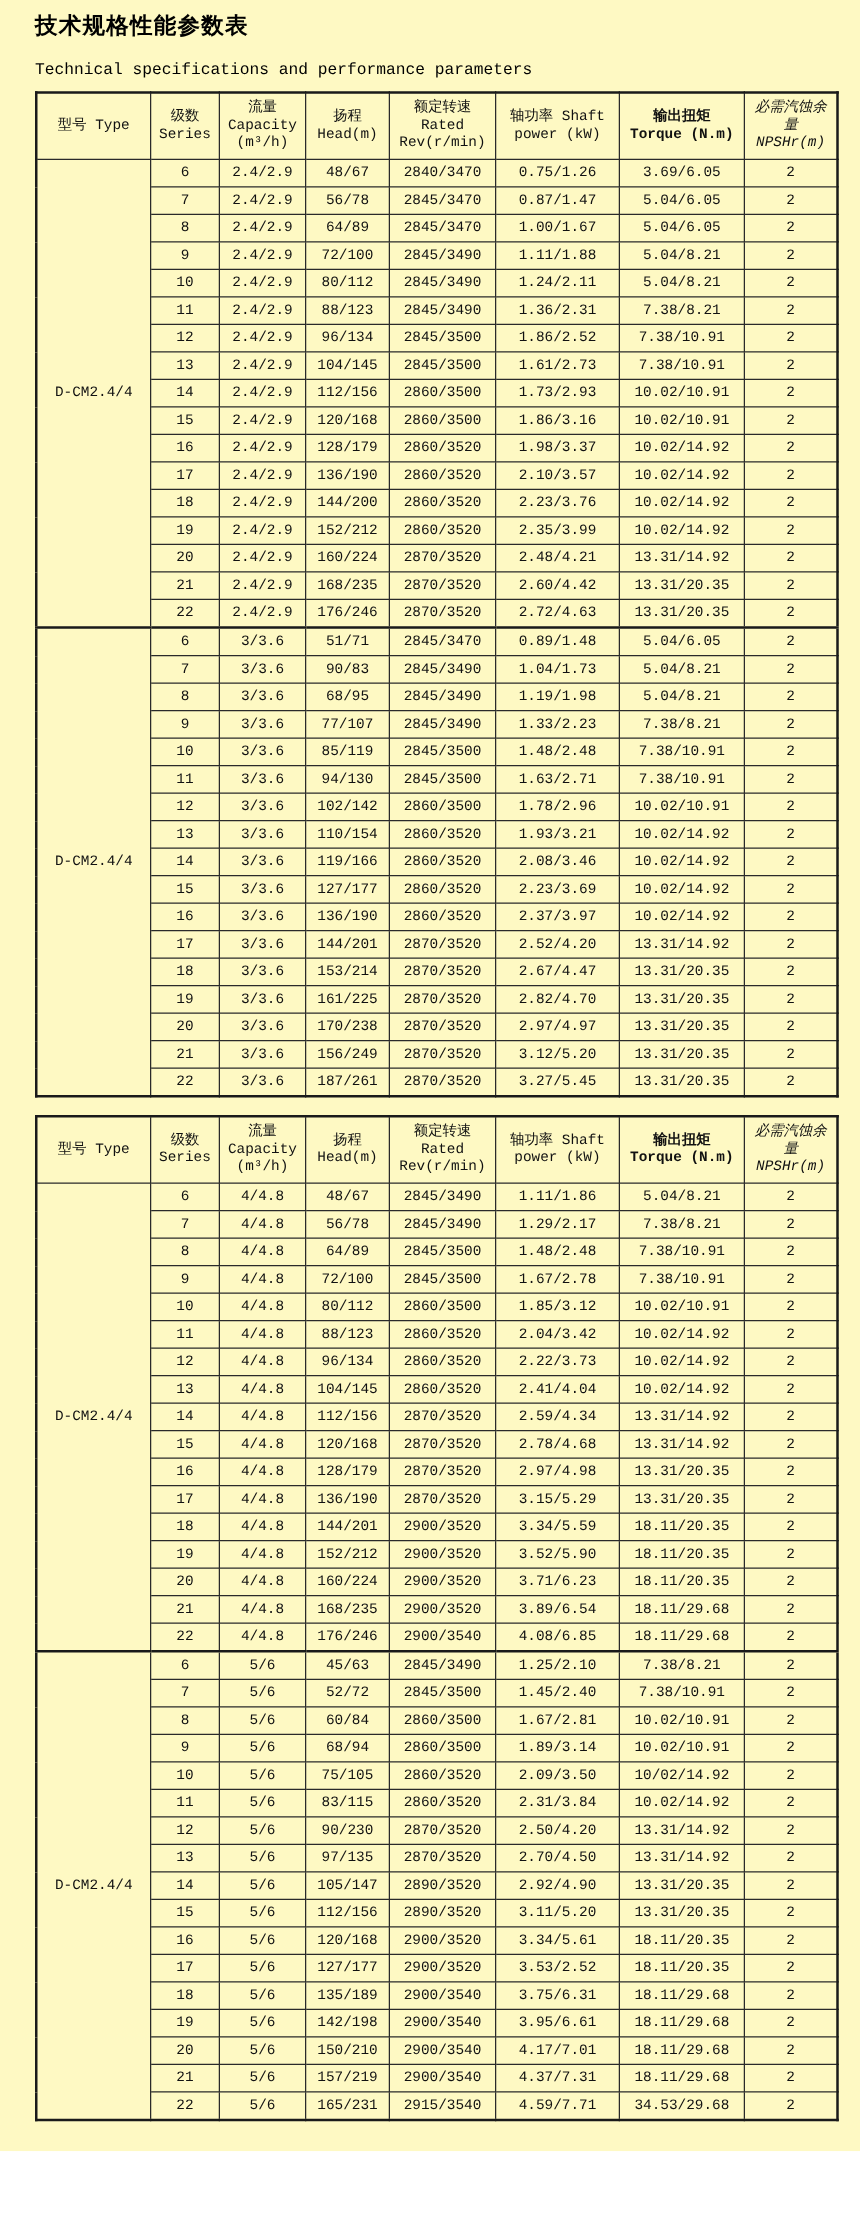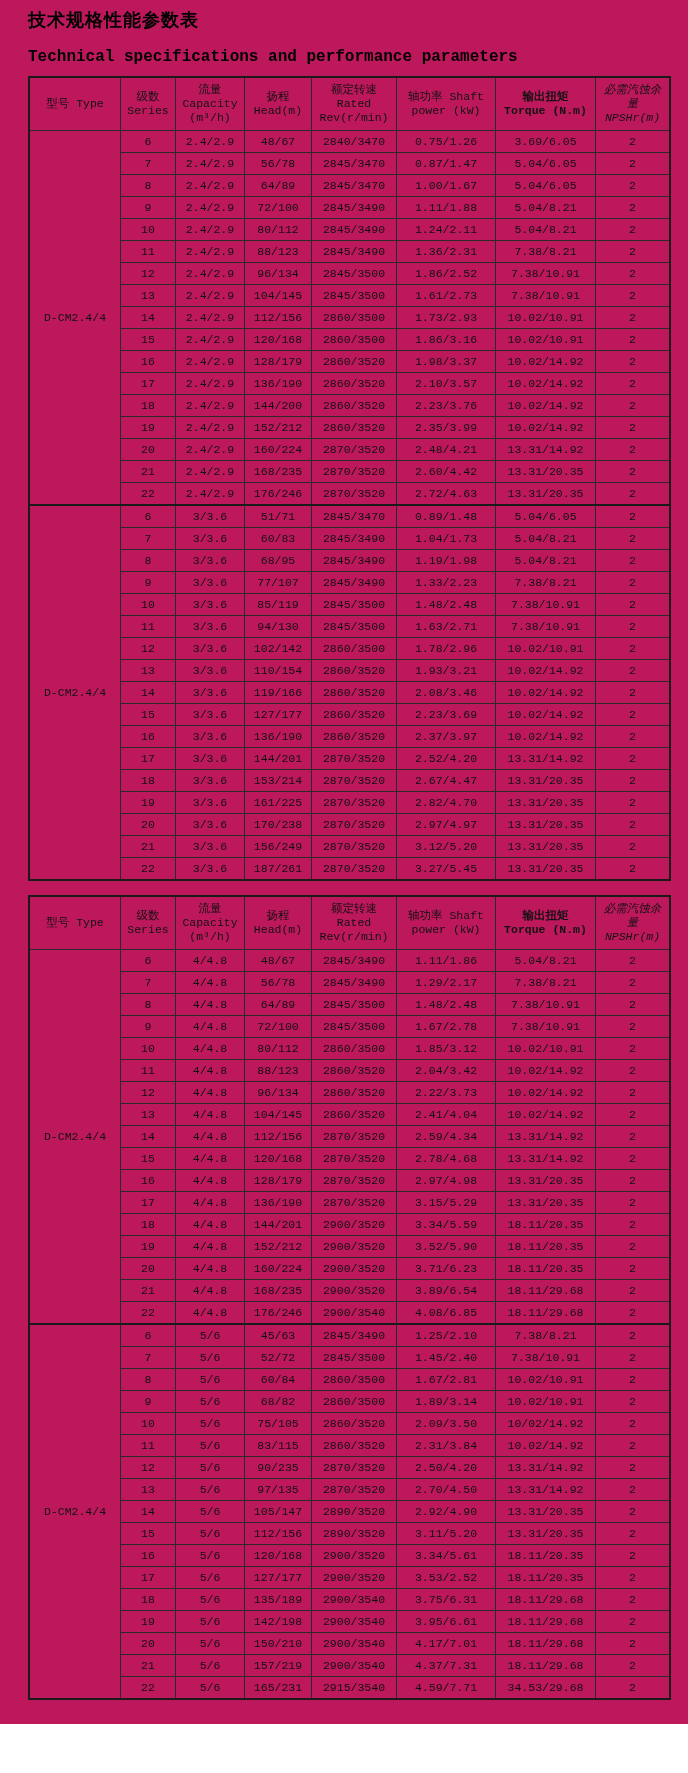--- a/index.html
+++ b/index.html
@@ -5,36 +5,36 @@
   html, body {
     margin: 0;
     padding: 0;
     background: #ffffff;
     width: 688px;
   }
   .page {
     width: 688px;
     box-sizing: border-box;
     padding: 6px 28px 10px 28px;
-    background: #be185d;
+    background: #fef9c3;
     color: #111111;
     font-family: "Liberation Mono", "DejaVu Sans Mono", monospace;
   }
   .title-zh {
     margin: 2px 0 2px 0;
     font-size: 18px;
     font-weight: bold;
     color: #000000;
     font-family: "Liberation Sans", sans-serif;
     letter-spacing: 1px;
   }
   .title-en {
     margin: 16px 0 10px 0;
-    font-size: 16px;
-    font-weight: bold;
+    font-size: 13px;
+    font-weight: normal;
     color: #000000;
     font-family: "Liberation Mono", "DejaVu Sans Mono", monospace;
     letter-spacing: 0px;
   }
   table.spec {
     border-collapse: collapse;
     table-layout: fixed;
     width: 632px;
     margin: 0 0 14px 0;
     border: 2px solid #1a1a1a;
@@ -258,21 +258,21 @@
           <td>3/3.6</td>
           <td>51/71</td>
           <td>2845/3470</td>
           <td>0.89/1.48</td>
           <td>5.04/6.05</td>
           <td>2</td>
         </tr>
         <tr>
           <td>7</td>
           <td>3/3.6</td>
-          <td>60/83</td>
+          <td>90/83</td>
           <td>2845/3490</td>
           <td>1.04/1.73</td>
           <td>5.04/8.21</td>
           <td>2</td>
         </tr>
         <tr>
           <td>8</td>
           <td>3/3.6</td>
           <td>68/95</td>
           <td>2845/3490</td>
@@ -600,21 +600,21 @@
           <td>5/6</td>
           <td>60/84</td>
           <td>2860/3500</td>
           <td>1.67/2.81</td>
           <td>10.02/10.91</td>
           <td>2</td>
         </tr>
         <tr>
           <td>9</td>
           <td>5/6</td>
-          <td>68/82</td>
+          <td>68/94</td>
           <td>2860/3500</td>
           <td>1.89/3.14</td>
           <td>10.02/10.91</td>
           <td>2</td>
         </tr>
         <tr>
           <td>10</td>
           <td>5/6</td>
           <td>75/105</td>
           <td>2860/3520</td>
@@ -627,21 +627,21 @@
           <td>5/6</td>
           <td>83/115</td>
           <td>2860/3520</td>
           <td>2.31/3.84</td>
           <td>10.02/14.92</td>
           <td>2</td>
         </tr>
         <tr>
           <td>12</td>
           <td>5/6</td>
-          <td>90/235</td>
+          <td>90/230</td>
           <td>2870/3520</td>
           <td>2.50/4.20</td>
           <td>13.31/14.92</td>
           <td>2</td>
         </tr>
         <tr>
           <td>13</td>
           <td>5/6</td>
           <td>97/135</td>
           <td>2870/3520</td>

